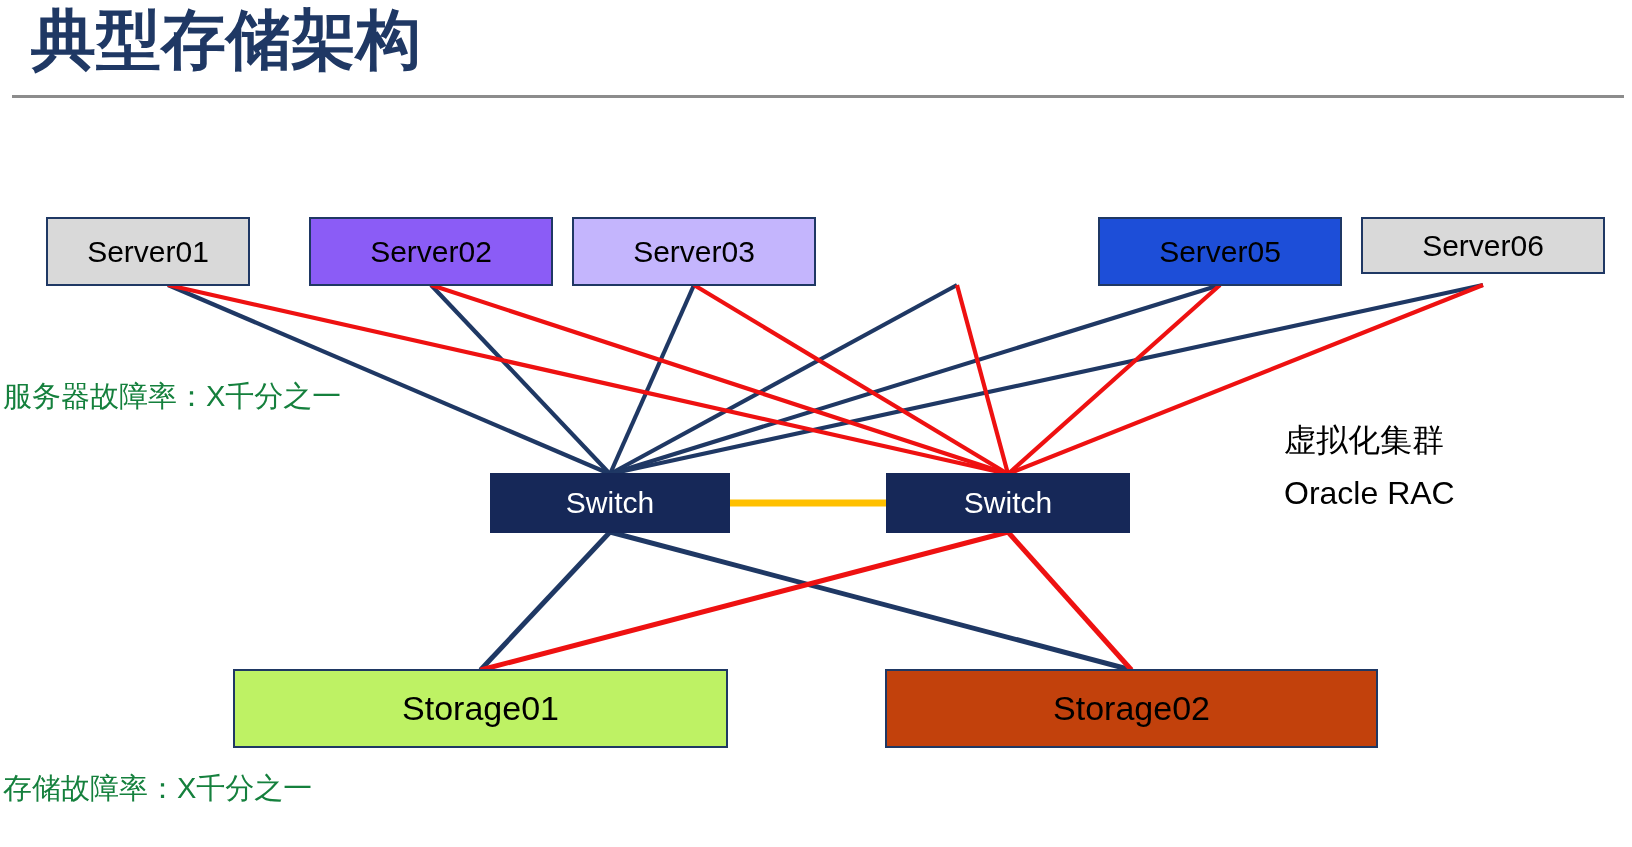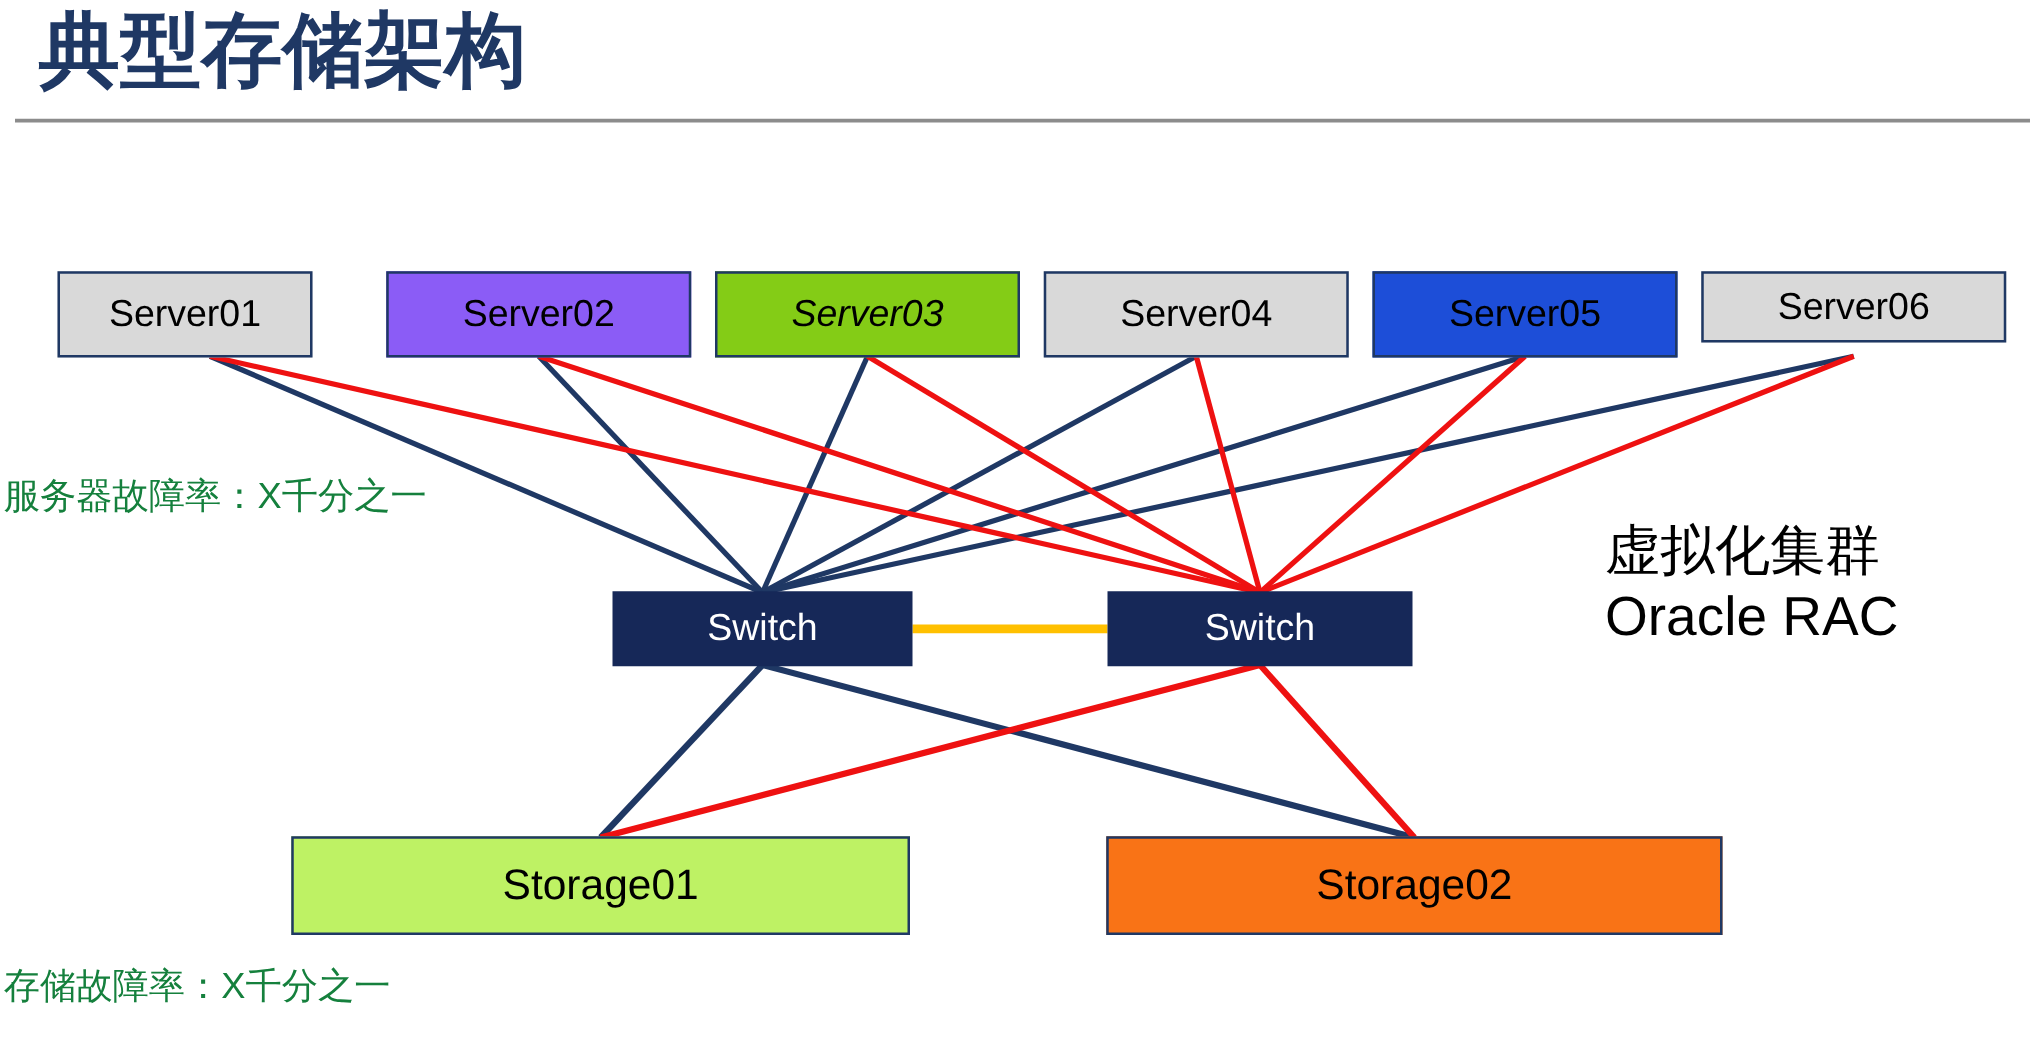--- a/index.html
+++ b/index.html
@@ -64,21 +64,21 @@
     position: absolute;
     font-size: 29px;
     color: #15803d;
     white-space: nowrap;
     z-index: 3;
   }
   .cluster-note {
     position: absolute;
     left: 1284px;
     top: 414px;
-    font-size: 44px;
+    font-size: 32px;
     line-height: 53px;
     color: #000000;
     white-space: nowrap;
     z-index: 3;
   }
 </style>
 </head>
 <body>
 
 <div id="canvas">
@@ -105,44 +105,41 @@
       <line x1="1008" y1="532" x2="1131.5" y2="670" stroke="#EE1111" stroke-width="5"></line>
       <line x1="730" y1="503" x2="886" y2="503" stroke="#FFC000" stroke-width="7"></line>
     </svg>
 
   <div class="node server" style="background: rgb(217, 217, 217); border-color: rgb(31, 56, 100); left: 46px; top: 217px; width: 204px; height: 69px;">
     <span>Server01</span>
   </div>
   <div class="node server" style="background: #8b5cf6; border-color: rgb(31, 56, 100); left: 309px; top: 217px; width: 244px; height: 69px;">
     <span>Server02</span>
   </div>
-  <div class="node server" style="background: #84cc16; border-color: rgb(31, 56, 100); left: 572px; top: 217px; width: 244px; height: 69px; font-style: italic;">
+  <div class="node server" style="background: #c4b5fd; border-color: rgb(31, 56, 100); left: 572px; top: 217px; width: 244px; height: 69px;">
     <span>Server03</span>
-  </div>
-  <div class="node server" style="background: rgb(217, 217, 217); border-color: rgb(31, 56, 100); left: 835px; top: 217px; width: 244px; height: 69px;">
-    <span>Server04</span>
   </div>
   <div class="node server" style="background: #1d4ed8; border-color: rgb(31, 56, 100); left: 1098px; top: 217px; width: 244px; height: 69px;">
     <span>Server05</span>
   </div>
   <div class="node server" style="background: rgb(217, 217, 217); border-color: rgb(31, 56, 100); left: 1361px; top: 217px; width: 244px; height: 57px;">
     <span>Server06</span>
   </div>
 
   <div class="node switch" style="background: rgb(22, 40, 88); left: 490px; top: 473px; width: 240px; height: 60px;">
     <span style="color: rgb(255, 255, 255);">Switch</span>
   </div>
   <div class="node switch" style="background: rgb(22, 40, 88); left: 886px; top: 473px; width: 244px; height: 60px;">
     <span style="color: rgb(255, 255, 255);">Switch</span>
   </div>
 
   <div class="node storage" style="background: #bef264; border-color: rgb(31, 56, 100); left: 233px; top: 669px; width: 495px; height: 79px;">
     <span>Storage01</span>
   </div>
-  <div class="node storage" style="background: #f97316; border-color: rgb(31, 56, 100); left: 885px; top: 669px; width: 493px; height: 79px;">
+  <div class="node storage" style="background: #c2410c; border-color: rgb(31, 56, 100); left: 885px; top: 669px; width: 493px; height: 79px;">
     <span>Storage02</span>
   </div>
 
   <div class="side-label" style="left:3px; top:377px;">服务器故障率：X千分之一</div>
   <div class="side-label" style="left:3px; top:769px;">存储故障率：X千分之一</div>
 
   <div class="cluster-note">
     <div>虚拟化集群</div>
     <div>Oracle RAC</div>
   </div>

